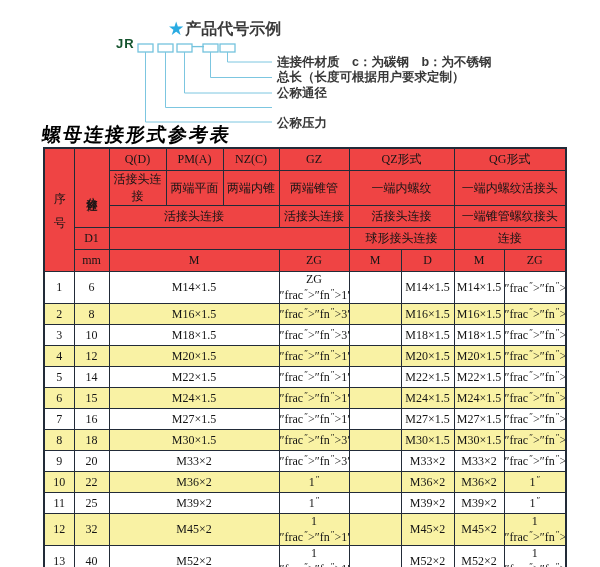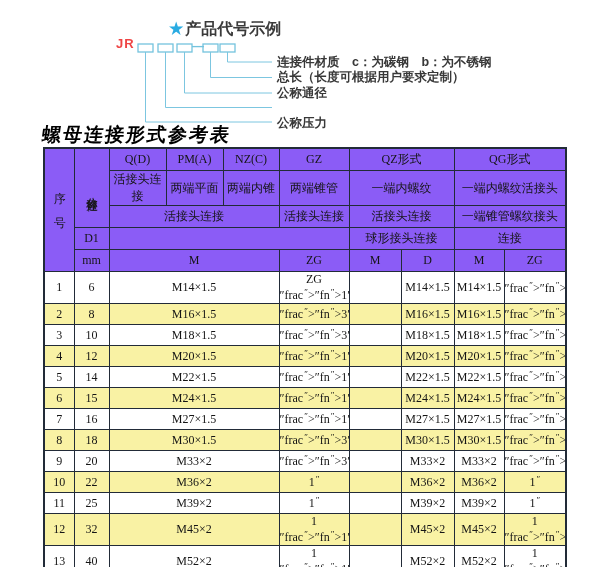--- a/index.html
+++ b/index.html
@@ -5,39 +5,39 @@
   html,body{margin:0;padding:0;background:#ffffff;}
   .page{position:relative;width:600px;height:567px;background:#fff;overflow:hidden;
         font-family:"Liberation Serif",serif;color:#1c1c1c;}
 
   
   .diagram{position:absolute;left:0;top:0;width:600px;height:148px;}
   .diag-heading{position:absolute;left:135px;top:19px;font-family:"Liberation Sans",sans-serif;
                 font-size:16px;font-weight:bold;color:#3a3a3a;white-space:nowrap;margin-left:34px;}
   .diag-heading .star{color:#29abe2;margin-right:2px;}
   .code-prefix{position:absolute;left:116px;top:36px;font-family:"Liberation Sans",sans-serif;
-               font-size:13px;font-weight:bold;color:#ef4444;letter-spacing:1px;}
+               font-size:13px;font-weight:bold;color:#14532d;letter-spacing:1px;}
   .code-dash{position:absolute;left:192px;top:39px;color:#74c3de;font-weight:bold;
              font-family:"Liberation Sans",sans-serif;font-size:12px;}
   .diag-svg{position:absolute;left:0;top:0;}
   .code-label{position:absolute;left:277px;font-family:Liberation Sans, sans-serif;
               font-size:12.5px;font-weight:600;color:#383838;white-space:nowrap;line-height:14px;}
 
   
   .table-title{position:absolute;left:42px;top:122px;font-size:19px;font-weight:bold;
                transform:skewX(-8deg);color:#000;letter-spacing:2px;
                font-family:"Liberation Serif",serif;}
 
   
   .tbl-wrap{position:absolute;left:43px;top:147px;}
   table.ref{border-collapse:collapse;table-layout:fixed;width:524px;
             border:2px solid #222b38;font-family:"Liberation Serif",serif;}
   table.ref th,table.ref td{border:1px solid #222b38;text-align:center;vertical-align:middle;
             padding:0;font-weight:normal;font-size:12px;color:#151515;overflow:hidden;}
-  table.ref thead th{background:#8b5cf6;height:21px;}
+  table.ref thead th{background:#ef4444;height:21px;}
   table.ref tbody td{height:20px;background:#ffffff;}
   table.ref tbody tr.alt td{background:#f9f2a4;}
   .vtext{writing-mode:vertical-rl;text-orientation:upright;margin:0 auto;}
   th.seq-h .vtext{letter-spacing:26px;}
   th.dn-h .vtext{letter-spacing:1px;font-size:11.5px;}
   .inch{font-size:9px;vertical-align:4px;margin-left:1px;}
 </style>
 </head>
 <body>
 

